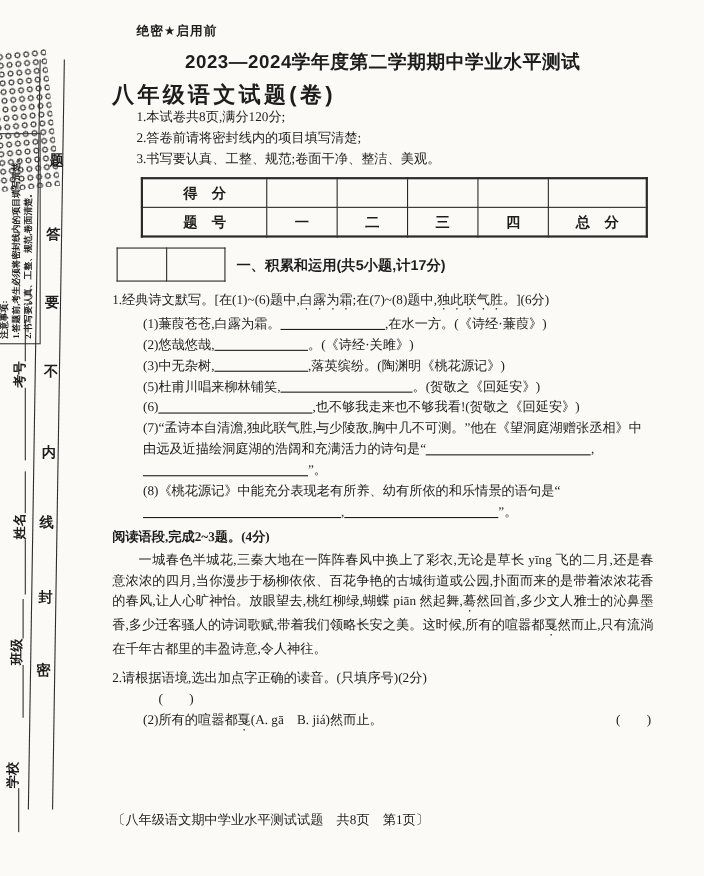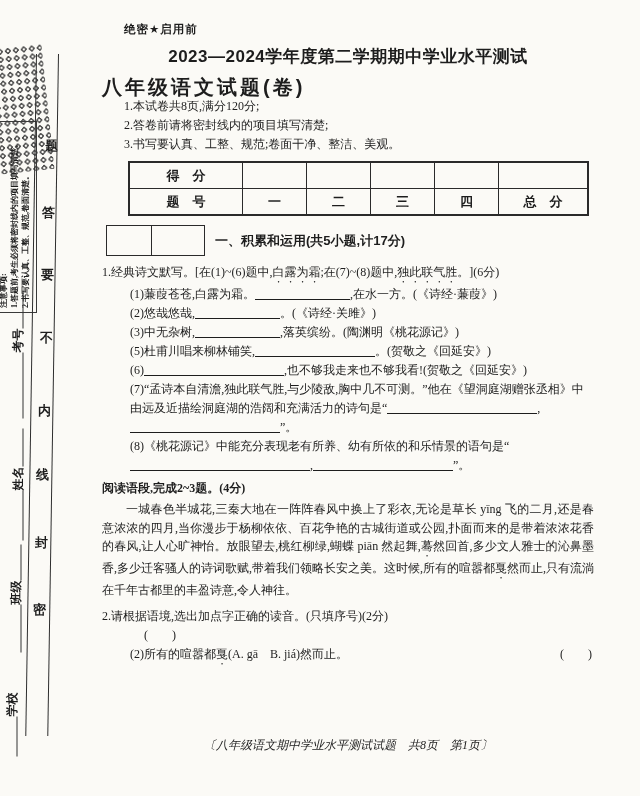--- a/index.html
+++ b/index.html
@@ -62,21 +62,21 @@
   .q-item{margin-left:28px;}
   .q-wrap{margin-left:28px;text-indent:0;}
   .em-dot{-webkit-text-emphasis:filled dot;text-emphasis:filled dot;-webkit-text-emphasis-position:under right;text-emphasis-position:under right;}
   .bl{display:inline-block;border-bottom:1px solid #1d1d1d;height:12px;vertical-align:-2px;}.w70{width:70px;}.w80{width:80px;}.w85{width:85px;}.w95{width:95px;}
   .w110{width:110px;}.w120{width:120px;}.w140{width:140px;}.w150{width:150px;}
   .read-lead{font-weight:bold;margin-top:4px;}
   .passage{margin-top:2px;text-indent:2em;text-align:justify;line-height:18.5px;}
   .ansline{display:flex;margin-left:28px;}
   .ansline .t{flex:1;}
   .ansline .bracket{width:46px;text-align:right;padding-right:2px;}
-  .footer{position:absolute;left:102px;width:492px;top:736px;text-align:center;font-size:12px;font-style:italic;}
+  .footer{position:absolute;left:102px;width:492px;top:736px;font-size:12px;}
 </style>
 </head>
 <body>
 
 <div class="coil"></div>
 
 <div class="notice-box">
   <div>注意事项:</div>
   <div>1.答题前,考生必须将密封线内的项目填写清楚。</div>
   <div>2.书写要认真、工整、规范,卷面清楚。</div>

